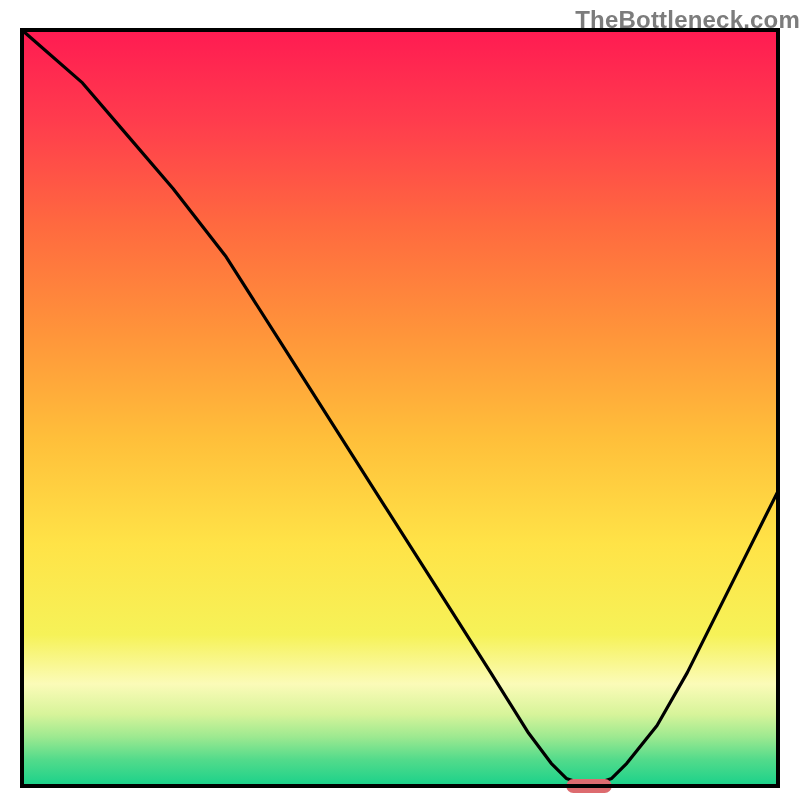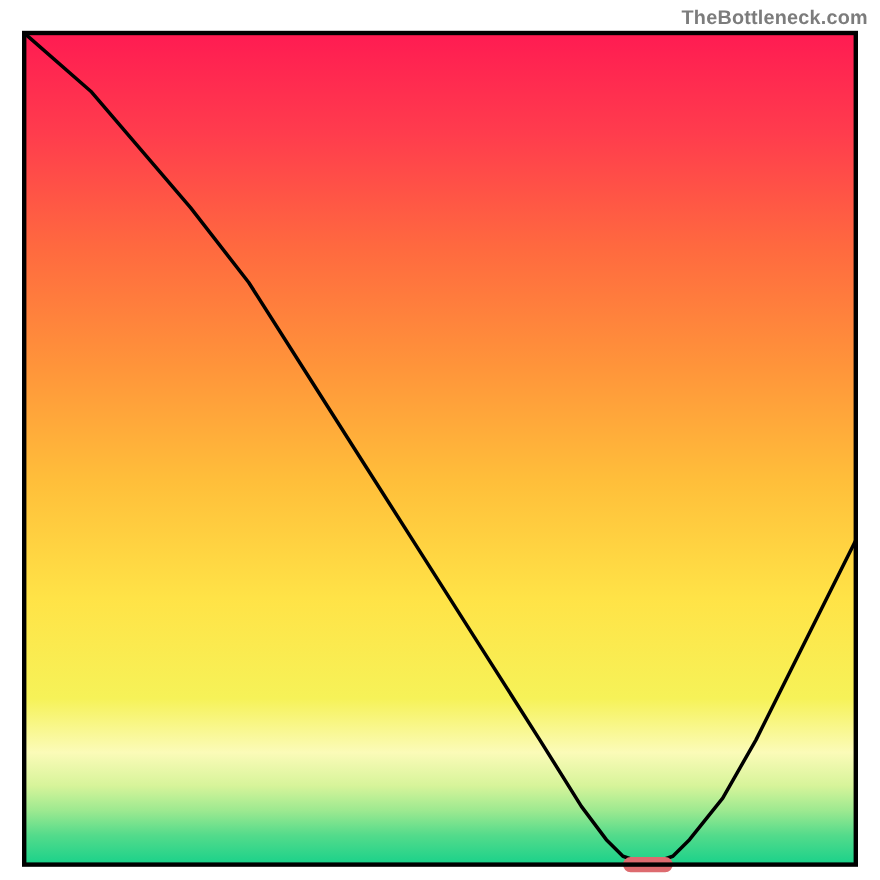--- a/index.html
+++ b/index.html
@@ -12,22 +12,22 @@
     overflow: hidden;
   }
   .wrap {
     position: relative;
     width: 800px;
     height: 800px;
   }
   .watermark {
     position: absolute;
     top: 6px;
-    right: 11px;
-    font-size: 18px;
+    right: 0;
+    font-size: 24px;
     font-weight: 600;
     color: #7c7c7c;
     letter-spacing: 0.2px;
     z-index: 30;
   }
   svg {
     display: block;
   }
   
   .frame {

